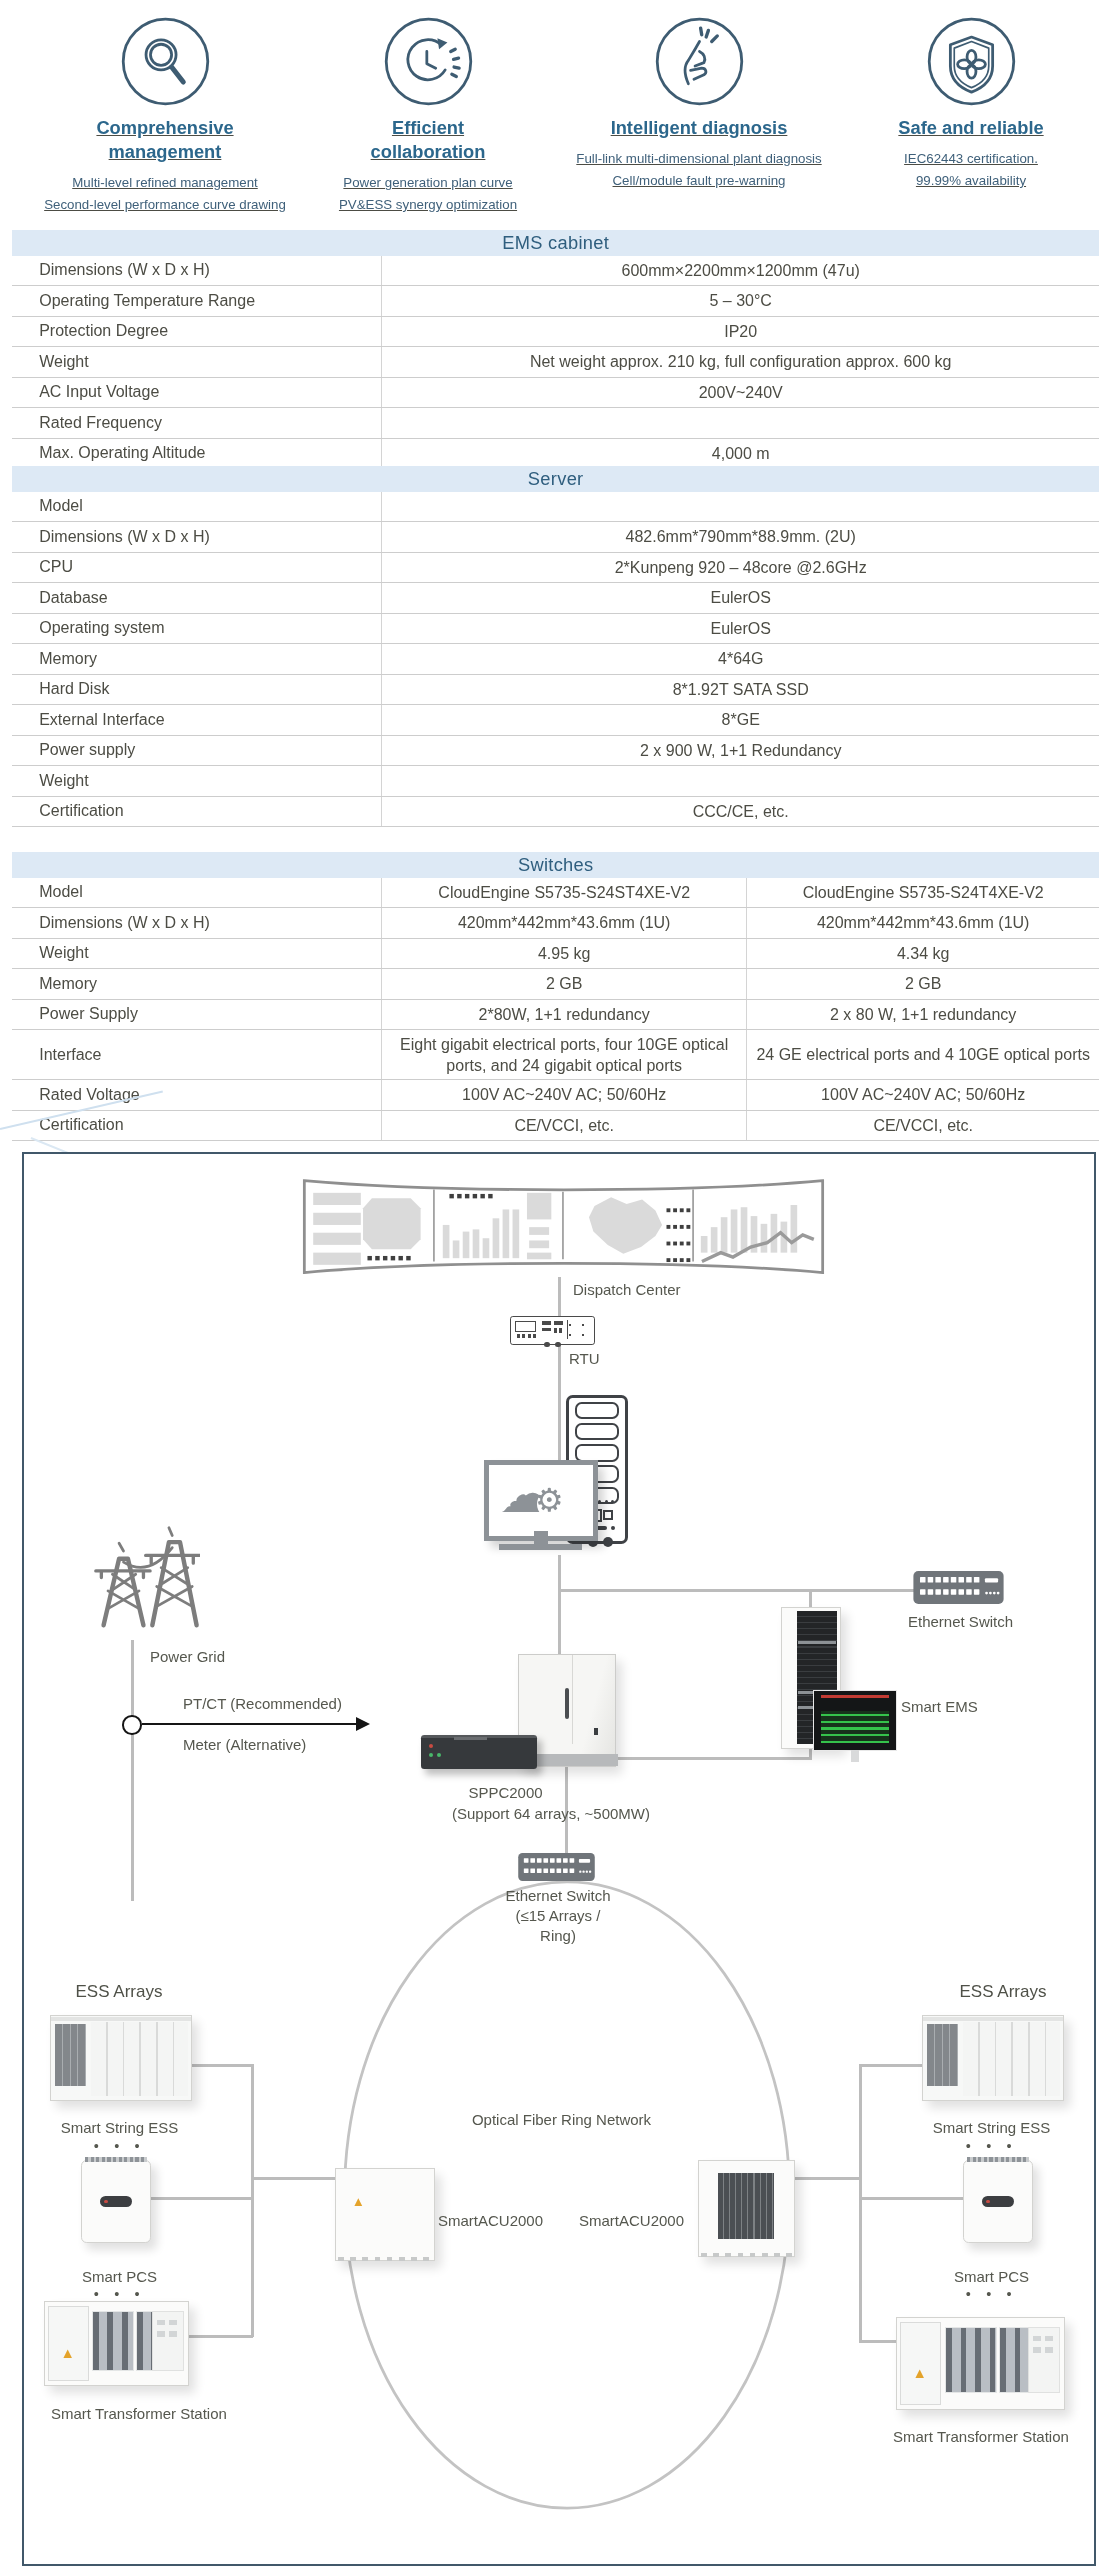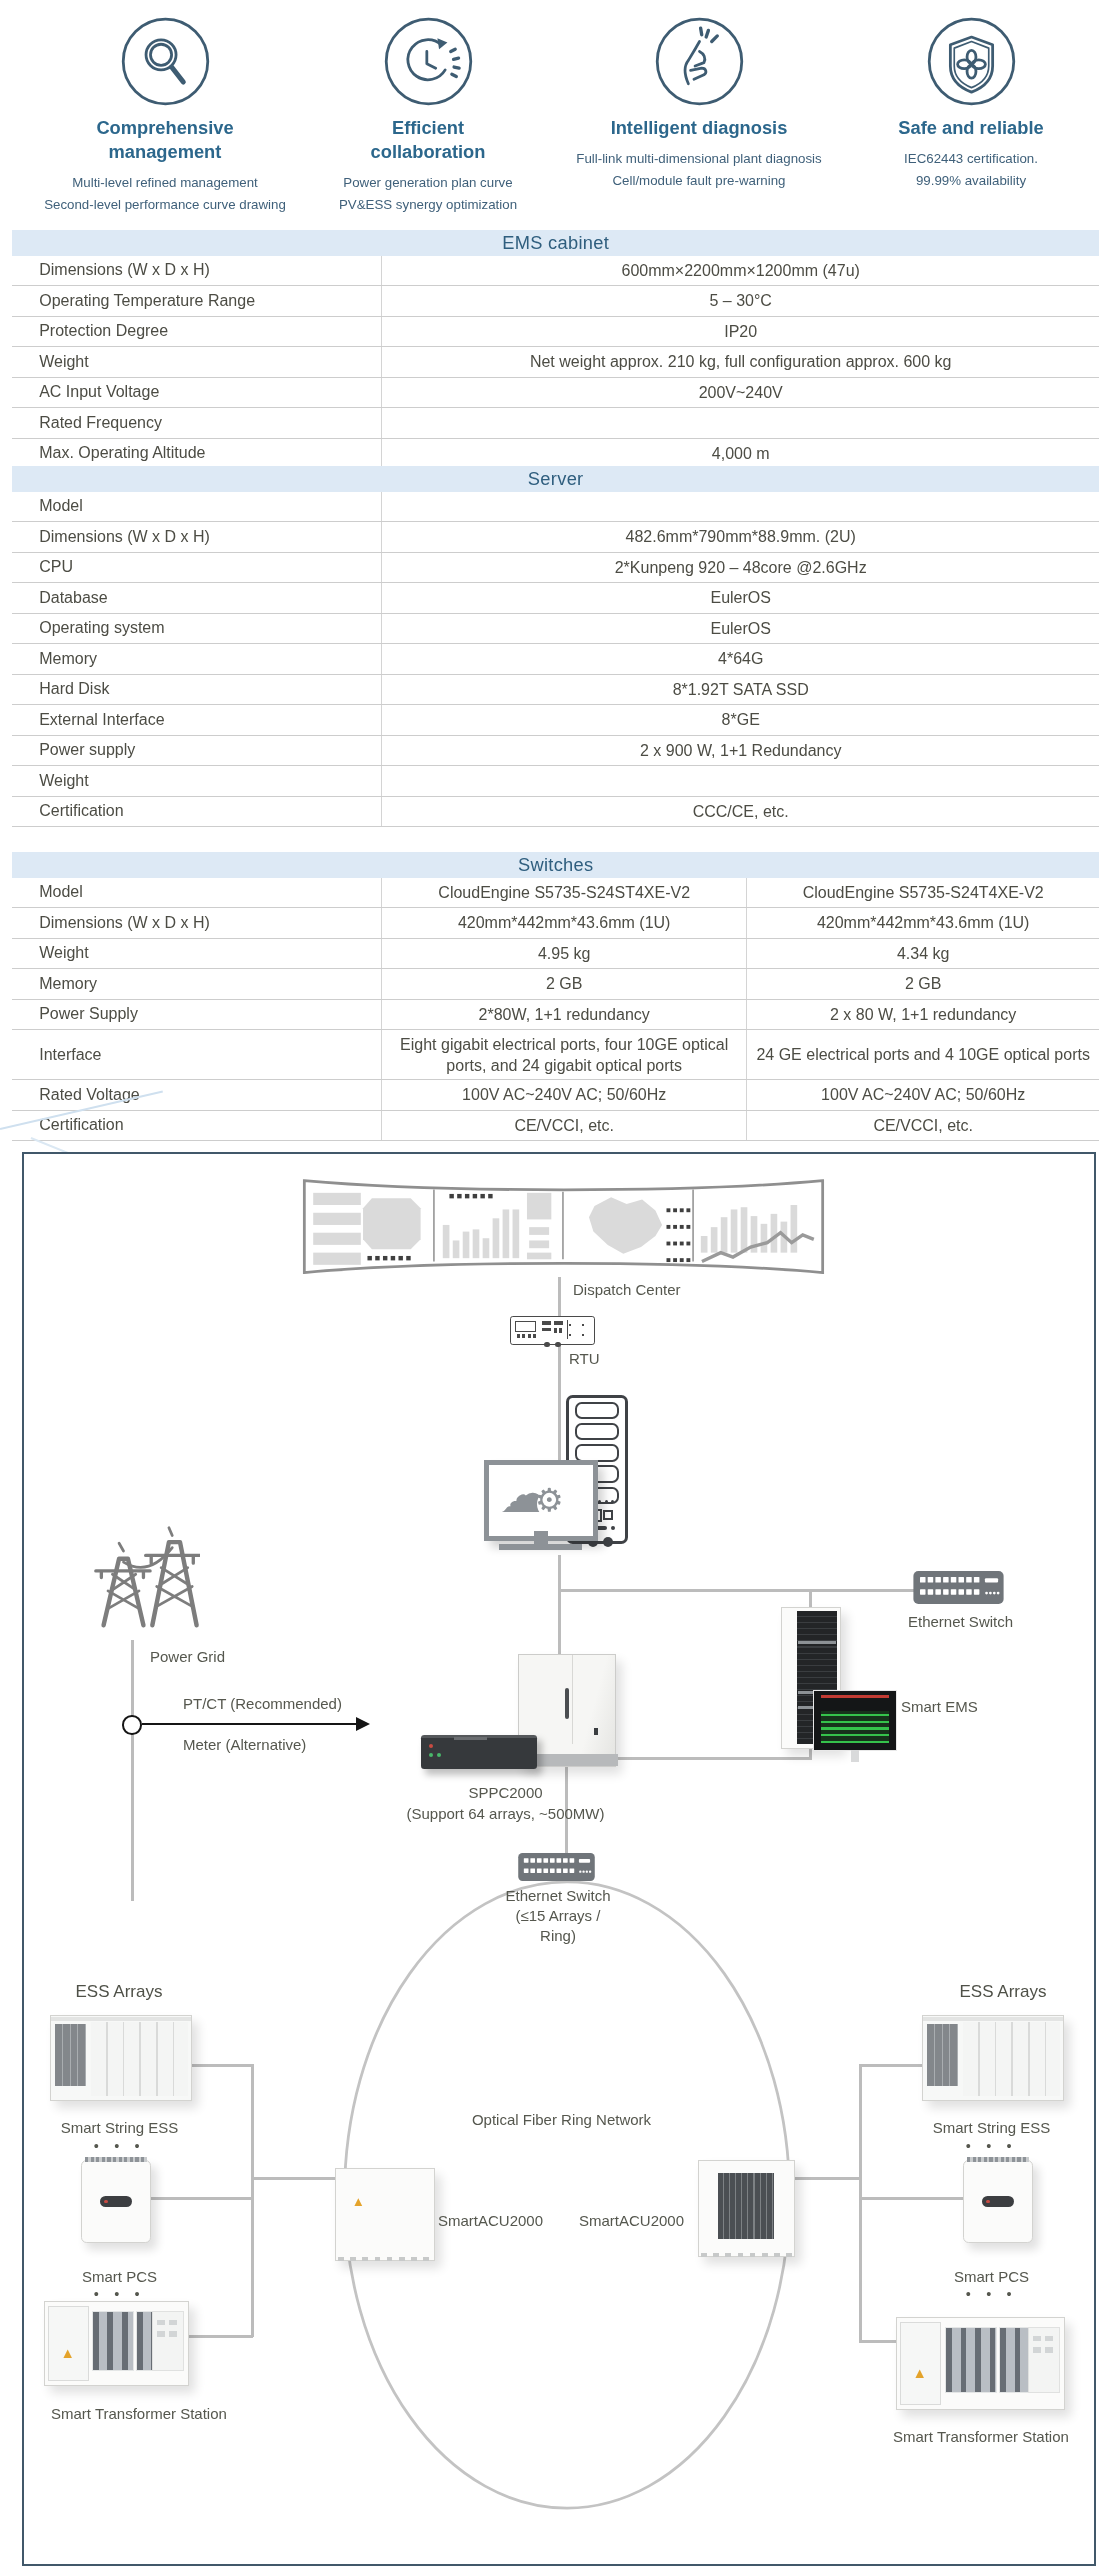--- a/index.html
+++ b/index.html
@@ -1,20 +1,20 @@
 <!DOCTYPE html>
 <html style="font-size:9px"><head>
 <meta charset="utf-8">
 <style>
   html,body{margin:0;padding:0;background:#fff;}
   body{font-family:"Liberation Sans","DejaVu Sans",sans-serif;color:#4c4c44;}
   #canvas{position:relative;width:1112px;height:2576px;background:#fff;overflow:hidden;}
   .abs{position:absolute;}
   
-  .fcard{position:absolute;width:256px;text-align:center;}
+  .fcard{position:absolute;width:256px;text-align:center;text-decoration:underline;}
   .fcard .ficon{margin:0 auto;width:89px;height:89px;}
   .ftitle{margin:10px auto 0;width:178px;font-size:18.3px;line-height:24.5px;font-weight:bold;color:#2c678c;}
   .fsub{margin-top:7.8px;font-size:13.3px;line-height:22px;color:#3f607a;}
   
   .spec-table{position:absolute;left:12.2px;width:1087px;background:#fff;}
   .band{height:25.6px;background:#dde9f5;display:flex;align-items:center;justify-content:center;
         font-size:18.3px;color:#2f5e7e;font-weight:500;letter-spacing:0.3px;}
   .trow{display:flex;border-bottom:1.1px solid #cdcdcd;height:29.5px;align-items:stretch;}
   .trow.tall{height:49px;}
   .tc{display:flex;align-items:center;font-size:16px;color:#4c4c44;}
@@ -505,21 +505,21 @@
     <div class="abs" style="left:78%;top:73px;width:4.4px;height:6.7px;background:#3a3d40;"></div>
     <div class="plinth"></div>
   </div>
   <div class="rack" style="left:421px;top:1735px;width:116px;height:31px;">
     <div class="led" style="left:7.8px;top:5.6px;background:#c84b42;"></div>
     <div class="led" style="left:7.8px;top:14.5px;background:#49b86a;"></div>
     <div class="led" style="left:15.6px;top:14.5px;background:#49b86a;"></div>
     <div class="abs" style="left:33px;top:-1.1px;width:33px;height:2.8px;background:#6a6d70;"></div>
   </div>
   <div class="dlabel" style="left:422px;top:1783px;width:167px;text-align:center;">SPPC2000</div>
-  <div class="dlabel" style="left:361px;top:1804px;width:289px;text-align:center;">(Support 64 arrays, ~500MW)</div>
+  <div class="dlabel" style="left:361px;top:1804px;width:289px;text-align:right;">(Support 64 arrays, ~500MW)</div>
 
   <svg class="abs" style="left:505px;top:1853px;" width="103" height="28" viewBox="0 0 164 60">
     <rect x="0" y="0" width="164" height="60" rx="9" fill="#70757a"></rect>
     <g fill="#ffffff">
       <rect x="12" y="11" width="10" height="10" rx="1"></rect>
         <rect x="26" y="11" width="10" height="10" rx="1"></rect>
         <rect x="40" y="11" width="10" height="10" rx="1"></rect>
         <rect x="54" y="11" width="10" height="10" rx="1"></rect>
       <rect x="68" y="11" width="10" height="10" rx="1"></rect>
         <rect x="82" y="11" width="10" height="10" rx="1"></rect>

